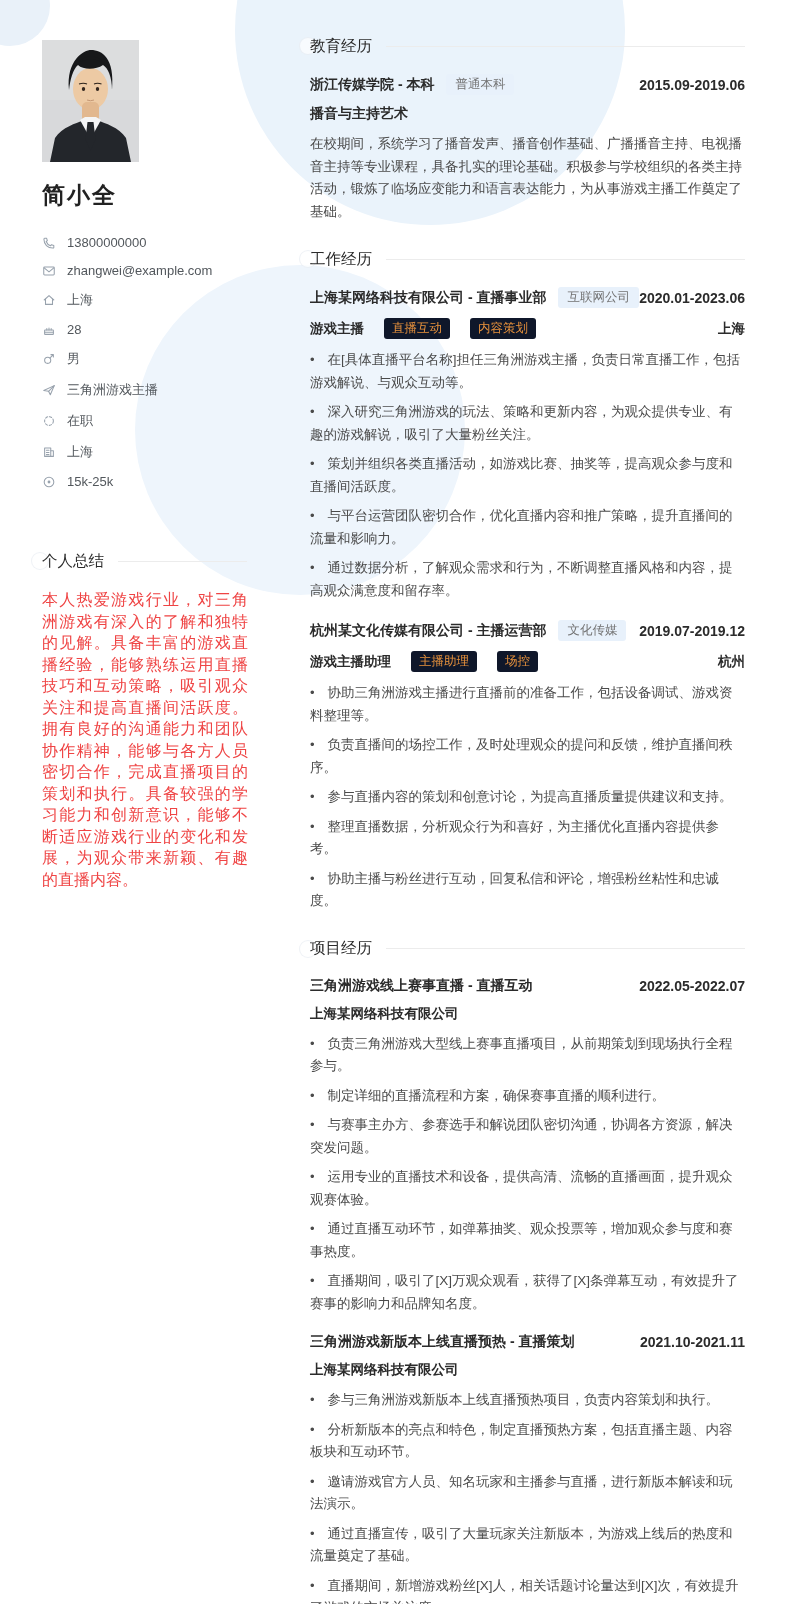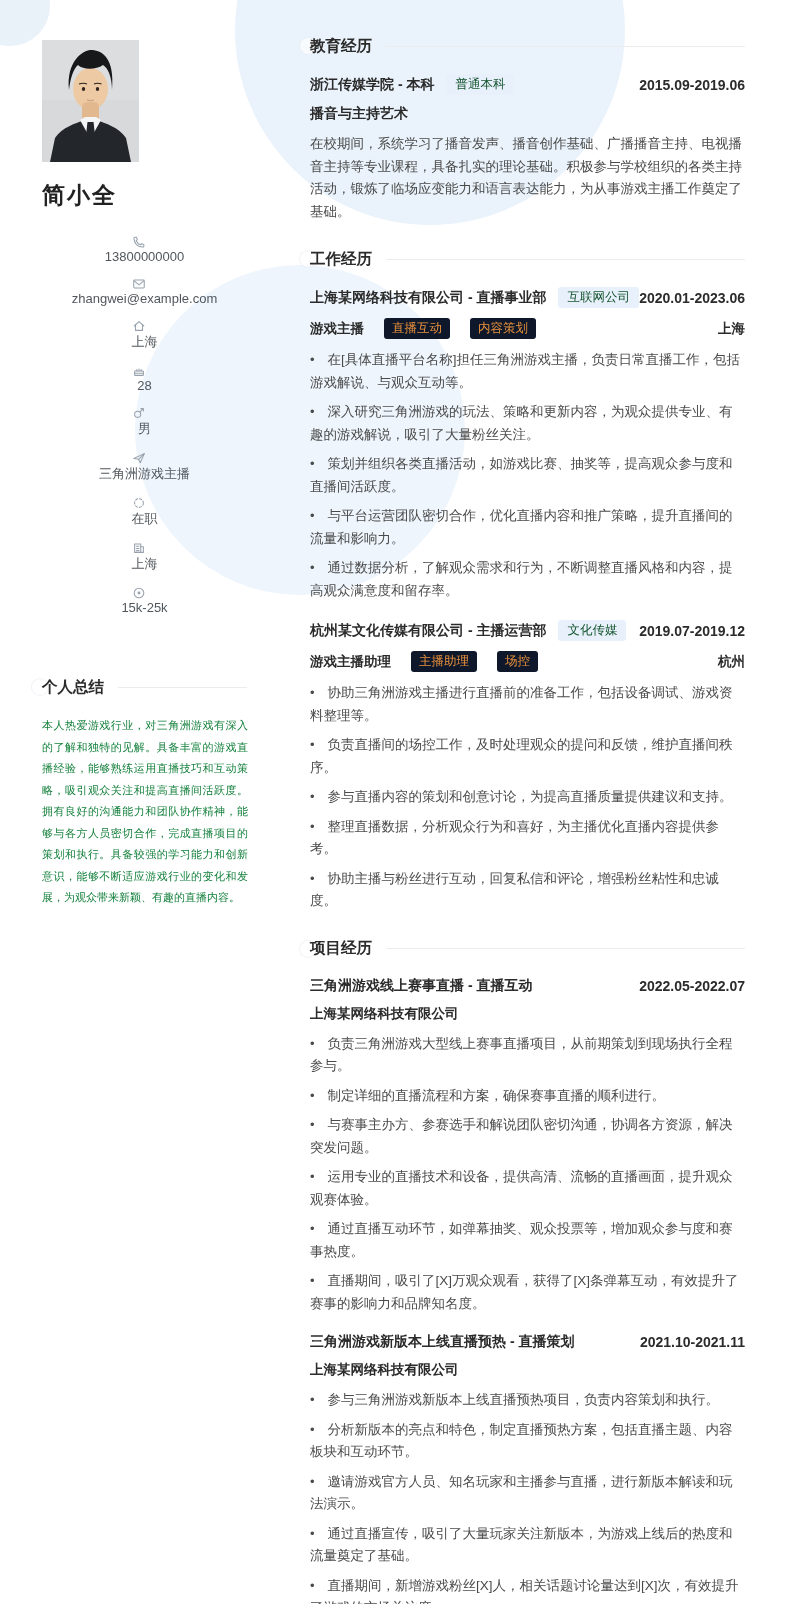--- a/index.html
+++ b/index.html
@@ -14,46 +14,46 @@
   .blob-a { left:235px; top:-165px; width:390px; height:390px; background:#eaf3fb; }
   .blob-b { left:135px; top:265px; width:330px; height:330px; background:#eef5fc; }
 
   .page { position:relative; z-index:1; display:flex; width:794px; }
 
   
   .sidebar { width:265px; flex:0 0 265px; padding:40px 18px 0 42px; }
   .photo { width:97px; height:122px; display:block; }
   .name { margin-top:18px; font-size:23px; font-weight:bold; color:#222; letter-spacing:2px; }
   .contacts { margin-top:24px; }
-  .contact-row { display:flex; align-items:center; margin-bottom:13px;flex-direction:column; }
+  .contact-row { display:flex; align-items:center; margin-bottom:13px; }
   .contact-row svg { flex:0 0 14px; width:14px; height:14px; margin-right:11px; }
   .contact-text { font-size:13px; color:#52575c; }
 
   
   .sec-head { position:relative; display:flex; align-items:center; height:20px; }
   .sec-dot { position:absolute; left:-11px; top:1px; width:18px; height:18px; border-radius:50%;
              background:rgba(255,255,255,.65); box-shadow:0 0 0 1px rgba(190,205,220,.25) inset; }
-  .sec-title { position:relative; z-index:1; font-size:15.5px; font-weight:bold; color:#2b2b2b; padding-right:14px; white-space:nowrap; }
+  .sec-title { position:relative; z-index:1; font-size:15.5px; font-weight:normal; color:#2b2b2b; padding-right:14px; white-space:nowrap; }
   .sec-line { flex:1; height:1px; background:#ececec; }
 
   .summary { margin-top:62px; }
-  .summary p { margin-top:16px; width:206px; font-size:11px; line-height:21.5px; color:#15803d; text-align:justify; }
+  .summary p { margin-top:16px; width:206px; font-size:16px; line-height:21.5px; color:#ef4444; text-align:justify; }
 
   
   .main { flex:1; padding:36px 49px 0 45px; }
   .sec { margin-top:26px; }
   .sec:first-child { margin-top:0; }
   .sec-head { margin-bottom:18px; }
 
   .entry { margin-top:18px; }
   .entry:first-of-type { margin-top:0; }
   .entry-head { display:flex; justify-content:space-between; align-items:center; margin-bottom:10px; }
   .eh-left { display:flex; align-items:center; }
   .eh-title { font-size:14px; font-weight:bold; color:#2b2b2b; }
-  .badge { margin-left:12px; font-size:12.5px; color:#14532d; background:#e8f1fb; padding:2px 9px; border-radius:3px; white-space:nowrap; }
+  .badge { margin-left:12px; font-size:12.5px; color:#737373; background:#e8f1fb; padding:2px 9px; border-radius:3px; white-space:nowrap; }
   .eh-date { font-size:14px; font-weight:bold; color:#2b2b2b; white-space:nowrap; }
   .role-row { display:flex; justify-content:space-between; align-items:center; margin-bottom:10px; }
   .role-left { display:flex; align-items:center;gap:8px; }
   .role-name { font-size:13.5px; font-weight:bold; color:#2b2b2b; }
   .tag { margin-left:12px; font-size:12.5px; color:#e8923c; background:#0f172a; padding:2px 8px; border-radius:3px; white-space:nowrap; }
   .eh-loc { font-size:13.5px; font-weight:bold; color:#2b2b2b; }
   .desc, .bullets li { font-size:13.5px; line-height:22.5px; color:#4a4a4a; }
   .bullets { list-style:none; }
   .bullets li { margin-bottom:7px; }
   .bullets li::before { content:"•"; font-size:13px; margin-right:13px; color:#4a4a4a; }

